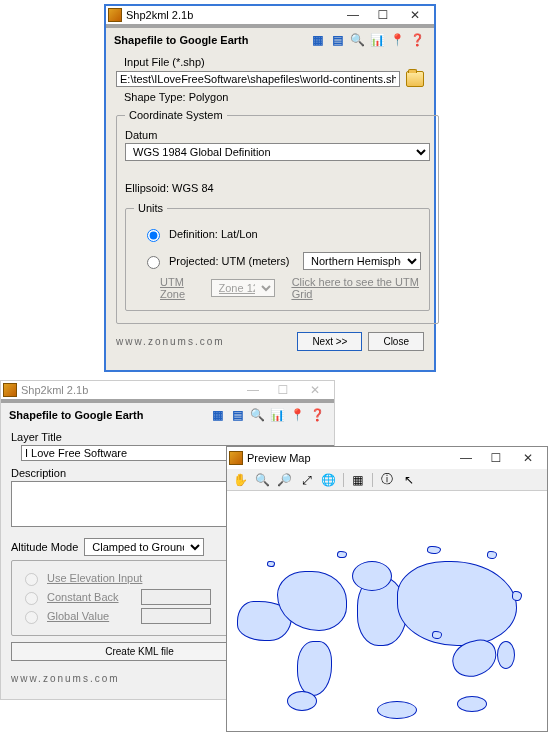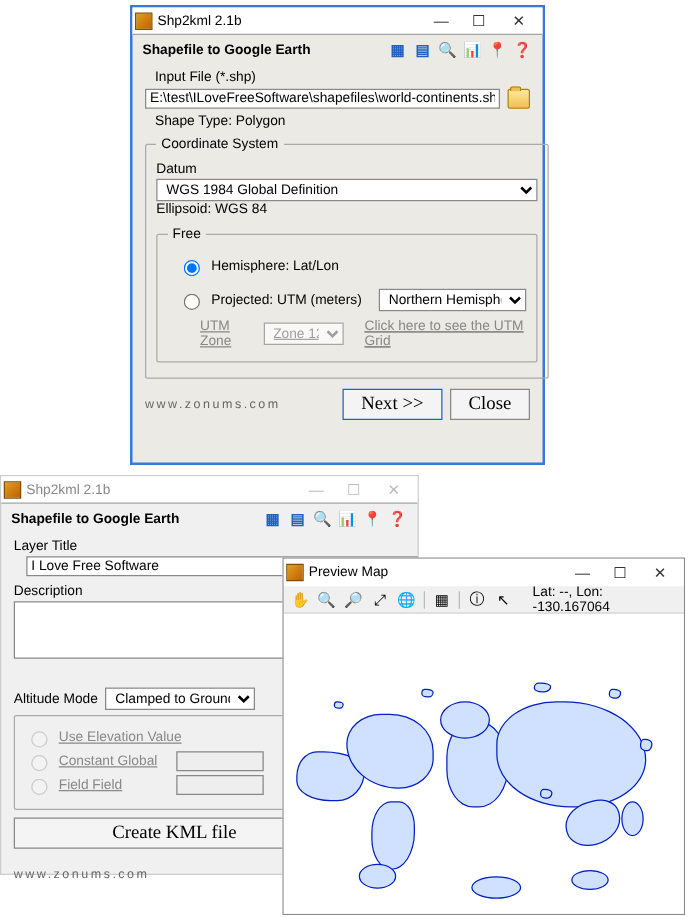--- a/index.html
+++ b/index.html
@@ -18,21 +18,21 @@
     position: absolute;
     background: #f0f0f0;
     border: 1px solid #999;
   }
   .titlebar {
     height: 22px;
     display: flex;
     align-items: center;
     padding: 0 2px;
     background: #fff;
-    border-bottom: 1px solid #a3a3a3;
+    border-bottom: 4px solid #a3a3a3;
   }
   .titlebar.inactive { color: #888; }
   .titlebar.thin { border-bottom: none; }
   .app-icon {
     width: 14px; height: 14px;
     margin-right: 4px;
     display: inline-block;
     background: linear-gradient(135deg,#e0a020,#c06000);
     border: 1px solid #805000;
   }
@@ -74,22 +74,22 @@
     padding: 1px 3px;
     background: #fff;
   }
   select { height: 18px; }
   textarea { resize: none; }
   .row { display: flex; align-items: center; gap: 6px; margin: 3px 0; }
   .btn {
     border: 1px solid #888;
     background: #f4f4f4;
     padding: 3px 14px;
-    font-family: Liberation Serif, serif;
-    font-size: 15px;
+    font-family: Liberation Sans, sans-serif;
+    font-size: 10px;
     cursor: pointer;
   }
   .link { color: #0044cc; text-decoration: underline; cursor: pointer; }
   .disabled { color: #888; text-decoration: underline; }
   .footer-text { font-family: Liberation Sans, sans-serif; font-size: 10px; color: #666; letter-spacing: 2px; }
   .folder-ic {
     width: 18px; height: 16px;
     display: inline-block;
     background: linear-gradient(#ffe9a0,#f0c050);
     border: 1px solid #b08000;
@@ -158,40 +158,40 @@
       <span class="ticon" style="color:#c00000">📍</span>
       <span class="ticon" style="color:#2060c0">❓</span>
     </div>
   </div>
   <div class="content">
     <label class="inline">Layer Title</label>
     <input type="text" style="width: 100%; margin-left: 10px;" value="I Love Free Software">
     <label class="inline" style="margin-top:6px">Description</label>
     <textarea style="width: 100%; height: 46px;"></textarea>
 
-    <div class="row" style="margin-top:20px">
+    <div class="row" style="margin-top:9px">
       <span>Altitude Mode</span>
       <select style="width:120px">
         <option>Clamped to Ground</option>
       </select>
     </div>
 
     <fieldset>
       <div class="row disabled">
         <input type="radio" disabled="" style="">
-        <span>Use Elevation Value</span>
+        <span>Use Elevation Input</span>
       </div>
       <div class="row disabled">
         <input type="radio" disabled="" style="">
-        <span style="width:88px">Constant Global</span>
+        <span style="width:88px">Constant Back</span>
         <input type="text" disabled="" style="width: 70px; background: rgb(238, 238, 238);">
       </div>
       <div class="row disabled">
         <input type="radio" disabled="" style="">
-        <span style="width:88px">Field Field</span>
+        <span style="width:88px">Global Value</span>
         <input type="text" disabled="" style="width: 70px; background: rgb(238, 238, 238);">
       </div>
     </fieldset>
 
     <div class="row" style="margin-top:6px">
       <button class="btn" style="flex:1">Create KML file</button>
       <button class="btn" style="width:50px">C</button>
     </div>
 
     <div class="row" style="justify-content:space-between;margin-top:8px">
@@ -230,27 +230,27 @@
       <span class="folder-ic"></span>
     </div>
     <label class="inline" style="margin:4px 0 6px 8px">Shape Type: Polygon</label>
 
     <fieldset>
       <legend>Coordinate System</legend>
       <label class="inline">Datum</label>
       <select style="width:100%">
         <option>WGS 1984 Global Definition</option>
       </select>
-      <label class="inline" style="margin-top:0">Ellipsoid: WGS 84</label>
+      <label class="inline" style="margin-top:21px">Ellipsoid: WGS 84</label>
 
       <fieldset style="margin-top:8px">
-        <legend>Free</legend>
+        <legend>Units</legend>
         <div class="row" style="margin:6px 0 10px 8px">
           <input type="radio" name="units1" checked="" style="">
-          <span>Hemisphere: Lat/Lon</span>
+          <span>Definition: Lat/Lon</span>
         </div>
         <div class="row" style="margin-left:8px">
           <input type="radio" name="units1" style="">
           <span style="width:128px">Projected: UTM (meters)</span>
           <select style="width:118px">
             <option>Northern Hemisphere</option>
           </select>
         </div>
         <div class="row disabled" style="margin:6px 0 2px 26px">
           <span>UTM Zone</span>
@@ -288,21 +288,20 @@
     <span class="pv-ic">🔍</span>
     <span class="pv-ic">🔎</span>
     <span class="pv-ic">⤢</span>
     <span class="pv-ic">🌐</span>
     <span class="vline"></span>
     <span class="pv-ic">▦</span>
     <span class="vline"></span>
     <span class="pv-ic">ⓘ</span>
     <span class="pv-ic">↖</span>
     <span style="width:4px"></span>
-    <span>Lat: --, Lon: -130.167064</span>
   </div>
   <div class="map-area" style="height:240px">
 
     <div class="blob" style="left:10px;top:110px;width:55px;height:40px"></div>
     <div class="blob" style="left:50px;top:80px;width:70px;height:60px;border-radius:40% 50% 40% 60%"></div>
     <div class="blob" style="left:70px;top:150px;width:35px;height:55px;border-radius:50% 40% 60% 50%"></div>
     <div class="blob" style="left:130px;top:85px;width:50px;height:70px;border-radius:45% 55% 50% 45%"></div>
     <div class="blob" style="left:125px;top:70px;width:40px;height:30px;border-radius:50%"></div>
     <div class="blob" style="left:170px;top:70px;width:120px;height:85px;border-radius:40% 55% 45% 50%"></div>
     <div class="blob" style="left:225px;top:150px;width:45px;height:35px;border-radius:50% 40% 55% 45%;transform:rotate(-15deg)"></div>

